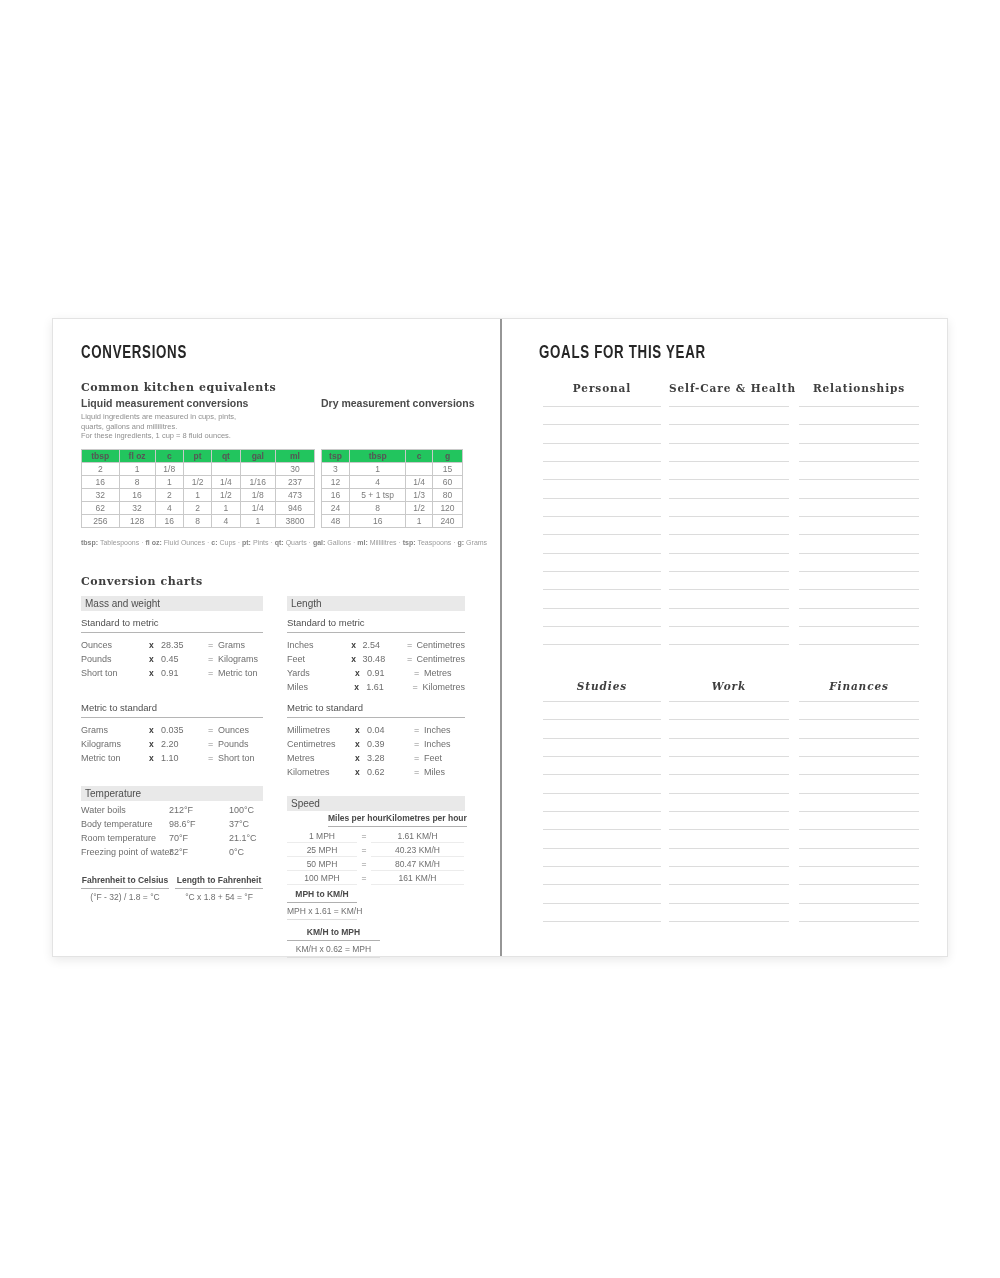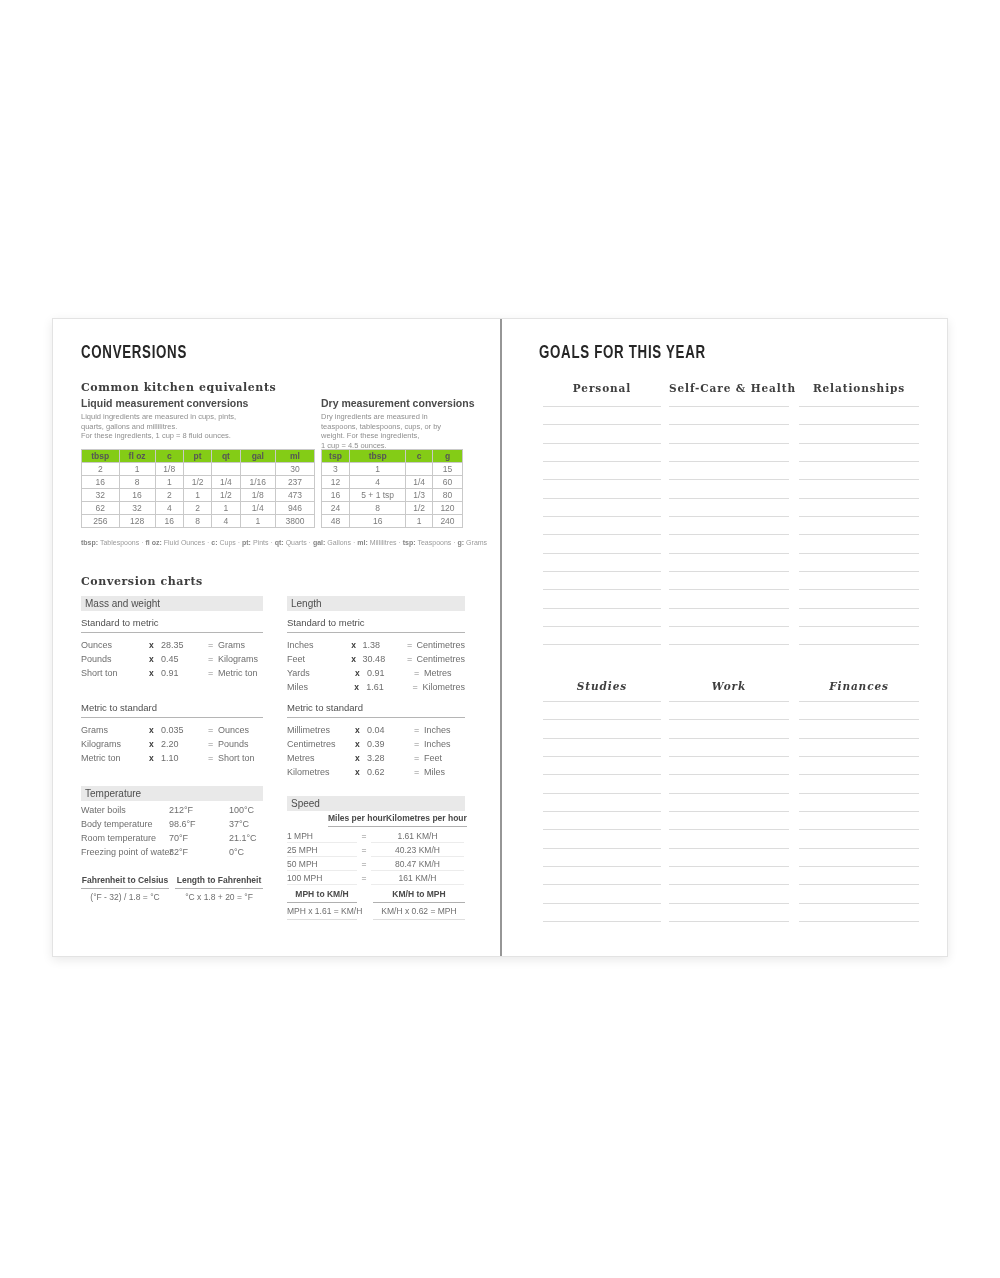--- a/index.html
+++ b/index.html
@@ -20,21 +20,21 @@
 
   .serif-h { position:absolute; font-family:"DejaVu Serif","Liberation Serif",serif;
              font-weight:700; font-size:11px; letter-spacing:0.6px; color:#3e3e3e; white-space:nowrap; }
 
   
   .kblock { position:absolute; }
   .kb-head { font-size:10.5px; font-weight:600; color:#4a4a4a; margin-bottom:3px; white-space:nowrap; }
   .kb-desc { font-size:7.5px; line-height:9.5px; color:#8f8f8f; white-space:pre-line; }
   .kt { position:absolute; top:52px; left:0; border-collapse:collapse; font-size:8.5px; color:#7b7b7b; }
   .kt th, .kt td { border:1px solid #c9c9c9; text-align:center; height:13px; padding:0 3px; white-space:nowrap; }
-  .kt th { background:#84cc16; color:#565656; font-weight:600; }
+  .kt th { background:#22c55e; color:#565656; font-weight:600; }
   .kt-liquid { width:234px; }
   .kt-dry    { width:142px; }
 
   .footnote { position:absolute; left:28px; top:220px; width:386px; font-size:7px; color:#9a9a9a; white-space:nowrap; }
   .fn-pair b { font-weight:700; color:#858585; }
   .fn-pair:not(:last-child)::after { content:"  ·  "; color:#b5b5b5; }
 
   
   .ccol { position:absolute; }
   .bar { height:15px; background:#e9e9e9; color:#4e4e4e; font-size:10px; line-height:15px;
@@ -60,24 +60,24 @@
   .fcol .ff { padding-top:3px; color:#6e6e6e; white-space:nowrap; }
   .fw1 { width:88px; } .fw2 { width:88px; }
 
   
   .shead { display:flex; margin-top:2px; font-size:8.5px; font-weight:700; color:#4a4a4a;margin-left:41px; }
   .sh1 { width:70px; text-align:center; padding-bottom:3px; border-bottom:1px solid #b0b0b0; white-space:nowrap; }
   .shgap { width:14px; }
   .sh2 { width:93px; text-align:center; padding-bottom:3px; border-bottom:1px solid #b0b0b0; white-space:nowrap; }
   .srows { margin-top:2px; }
   .srow { height:14px; display:flex; align-items:center; font-size:8.5px; color:#6e6e6e; }
-  .sc1 { width:70px; text-align:left; border-bottom:1px solid #ececec; height:100%; line-height:14px; }
+  .sc1 { width:70px; text-align:center; border-bottom:1px solid #ececec; height:100%; line-height:14px; }
   .seq { width:14px; text-align:center; color:#8a8a8a; }
   .sc2 { width:93px; text-align:center; border-bottom:1px solid #ececec; height:100%; line-height:14px; }
-  .speed-formulas { display:flex; gap:16px; margin-top:4px; }
+  .speed-formulas { display:flex; gap:7px; margin-top:4px;flex-direction:column; }
   .sfcol { text-align:center; font-size:8.5px; }
   .sfcol .fh { font-weight:700; color:#4a4a4a; padding-bottom:3px; border-bottom:1px solid #b0b0b0; white-space:nowrap; }
   .sfcol .ff { padding-top:3px; padding-bottom:3px; color:#6e6e6e; border-bottom:1px solid #dedede; white-space:nowrap; }
   .sf1 { width:70px; } .sf2 { width:93px; }
 
   
   .goal-row { position:absolute; left:42px; width:378px; display:flex; }
   .gcol1 { width:118px; } .gcol2 { width:120px; margin-left:8px; } .gcol3 { width:120px; margin-left:10px; }
   .gh { text-align:center; font-family:"DejaVu Serif","Liberation Serif",serif; font-weight:600;
         font-size:10.5px; letter-spacing:0.9px; color:#3e3e3e; white-space:nowrap; }
@@ -162,24 +162,20 @@
                 <td>4</td>
                 <td>1</td>
                 <td>3800</td>
               </tr>
             </tbody>
         </table>
       </div>
 
       <div class="kblock" style="left:268px; top:78px; width:152px;">
         <div class="kb-head">Dry measurement conversions</div>
-        <div class="kb-desc">Dry ingredients are measured in
-teaspoons, tablespoons, cups, or by
-weight. For these ingredients,
-1 cup = 4.5 ounces.</div>
         <table class="kt kt-dry">
           <thead>
             <tr>
 
             <th>tsp</th>
                 <th>tbsp</th>
                 <th>c</th>
                 <th>g</th>
               </tr>
           </thead>
@@ -293,21 +289,21 @@
 
       <div class="ccol" style="left:234px; top:277px; width:178px;">
         <div class="bar">Length</div>
         <div class="grp1">
           <div class="sub-h">Standard to metric</div>
           <div>
 
               <div class="crow">
                 <span class="clabel">Inches</span>
                 <span class="cop">x</span>
-                <span class="cval">1.38</span>
+                <span class="cval">2.54</span>
                 <span class="ceq">=</span>
                 <span class="cres">Centimetres</span>
               </div>
 
               <div class="crow">
                 <span class="clabel">Feet</span>
                 <span class="cop">x</span>
                 <span class="cval">30.48</span>
                 <span class="ceq">=</span>
                 <span class="cres">Centimetres</span>
@@ -397,21 +393,21 @@
               <span class="tc">0°C</span>
             </div>
           </div>
         <div class="formulas">
           <div class="fcol fw1">
             <div class="fh">Fahrenheit to Celsius</div>
             <div class="ff">(°F - 32) / 1.8 = °C</div>
           </div>
           <div class="fcol fw2">
             <div class="fh">Length to Fahrenheit</div>
-            <div class="ff">°C x 1.8 + 20 = °F</div>
+            <div class="ff">°C x 1.8 + 54 = °F</div>
           </div>
         </div>
       </div>
 
       <div class="ccol" style="left:234px; top:477px; width:178px;">
         <div class="bar">Speed</div>
         <div class="shead">
           <div class="sh1">Miles per hour</div>
           <div class="shgap"></div>
           <div class="sh2">Kilometres per hour</div>

